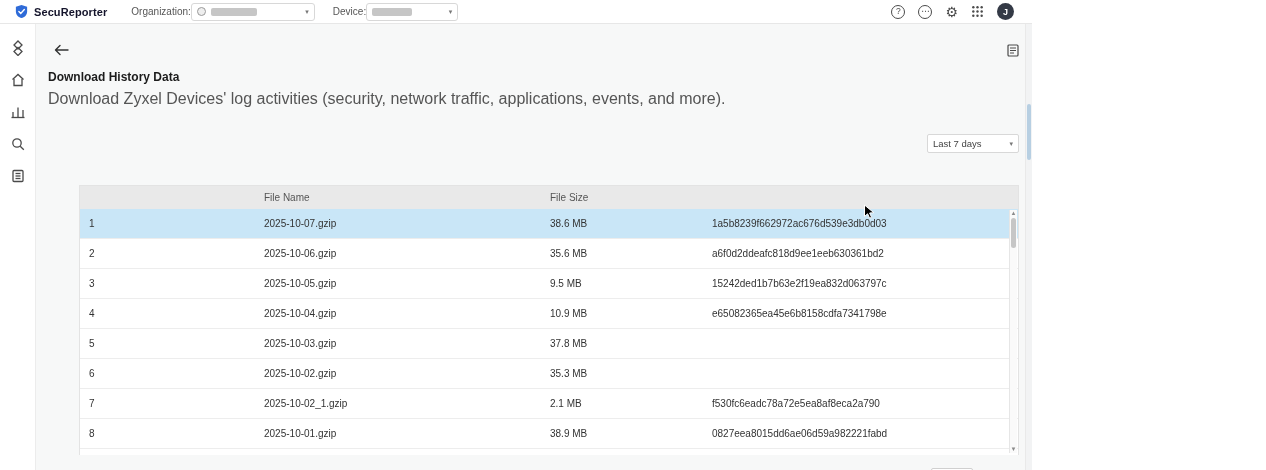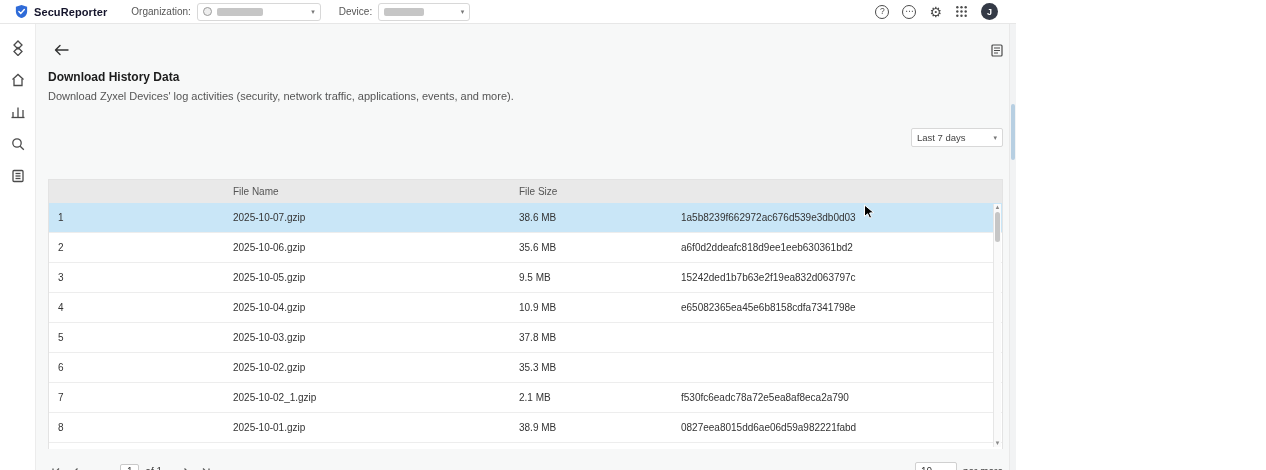--- a/index.html
+++ b/index.html
@@ -1,25 +1,25 @@
 <!DOCTYPE html>
 <html><head>
 <meta charset="utf-8">
 <style>
   html,body{margin:0;padding:0;background:#fff;}
   .app{position:relative;width:1016px;height:470px;overflow:hidden;
-       font-family:"Liberation Sans", sans-serif;color:#333;background:#f9a8d4;}
+       font-family:"Liberation Sans", sans-serif;color:#333;background:#f9a8d4;padding-left:16px;}
 
   
   .topbar{position:absolute;top:0;left:0;right:0;height:24px;background:#fff;
           border-bottom:1px solid #e7e7e7;display:flex;align-items:center;
           padding:0 10px;box-sizing:border-box;z-index:20;}
   .brand{display:flex;align-items:center;gap:5px;margin-left:4px;cursor:pointer;}
   .brand-name{font-size:11px;font-weight:bold;color:#14142b;letter-spacing:.1px;}
-  .tb-group{display:flex;align-items:center;gap:6px;margin-left:24px;}
+  .tb-group{display:flex;align-items:center;margin-left:24px;}
   .tb-label{font-size:10px;color:#555;}
   .tb-select{display:flex;align-items:center;gap:5px;height:16px;background:#fff;
              border:1px solid #d8d8d8;border-radius:3px;padding:0 5px;cursor:pointer;}
   .tb-select.org{width:112px;}
   .tb-select.dev{width:80px;}
   .redacted{height:8px;border-radius:2px;background:#c6c6c6;filter:blur(.6px);flex:0 0 auto;}
   .redacted.org{width:46px;}
   .redacted.dev{width:40px;}
   .mini-circle{width:9px;height:9px;border:1px solid #9a9a9a;border-radius:50%;
                box-sizing:border-box;flex:0 0 auto;background:#eee;}
@@ -41,29 +41,29 @@
              cursor:pointer;}
   .side-item svg{stroke:#4a4a4a;fill:none;stroke-width:1.3;}
 
   
   .content{position:absolute;top:24px;left:36px;right:0;bottom:0;
            padding:0 13px 0 12px;box-sizing:border-box;background:#f7f8f8;}
   .head-row{margin-top:18px;display:flex;align-items:center;height:16px;}
   .back-btn{cursor:pointer;display:flex;align-items:center;margin-left:6px;}
   .doc-btn{margin-left:auto;cursor:pointer;display:flex;align-items:center;}
   .page-title{font-size:12px;font-weight:bold;color:#1c1c1c;margin:12px 0 0 0;}
-  .page-subtitle{font-size:11px;color:#555;margin:6px 0 0 0;}
+  .page-subtitle{font-size:16px;color:#555;margin:6px 0 0 0;}
   .filter-row{display:flex;justify-content:flex-end;margin-top:26px;}
   .range-select{display:flex;align-items:center;gap:6px;width:80px;height:17px;
                 background:#fff;border:1px solid #d8d8d8;border-radius:2px;
                 padding:0 5px;font-size:9.5px;color:#444;cursor:pointer;box-sizing:content-box;}
 
   
   .table{position:relative;margin-top:32px;background:#fff;border:1px solid #e3e3e3;
-         border-bottom:none;padding-bottom:6px;}
+         border-bottom:none;padding-bottom:6px;margin-left:31px;}
   .thead{display:grid;grid-template-columns:184px 286px 162px 1fr;height:23px;
          align-items:center;background:#e9e9e9;font-size:10px;color:#555;}
   .thead .th{padding-right:8px;white-space:nowrap;overflow:hidden;}
   .th-index{padding-left:9px;}
   .tbody{position:relative;}
   .tr{display:grid;grid-template-columns:184px 286px 162px 1fr;height:29px;
       align-items:center;background:#fff;border-bottom:1px solid #ededed;
       font-size:10px;color:#333;cursor:pointer;}
   .tr.selected{background:#c9e6f7;}
   .td{padding-right:8px;white-space:nowrap;overflow:hidden;}

